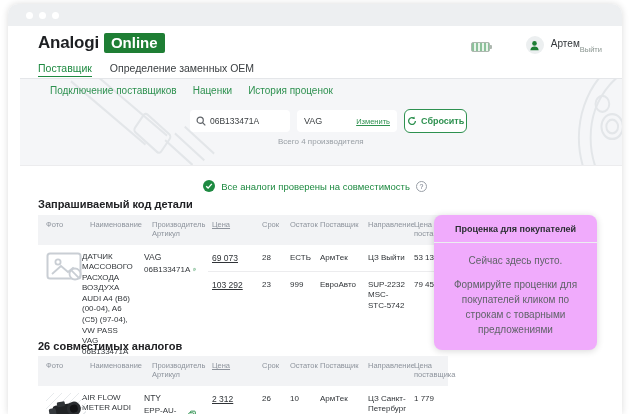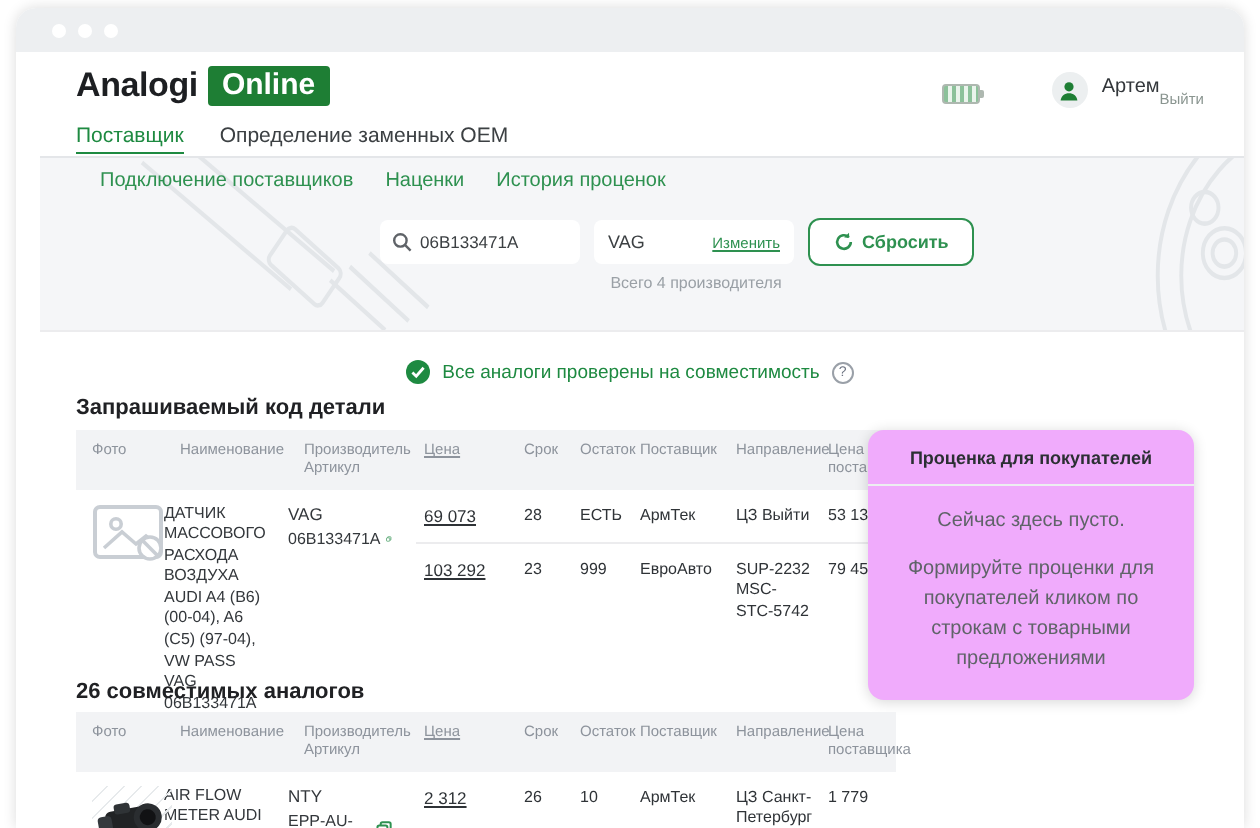--- a/index.html
+++ b/index.html
@@ -34,24 +34,24 @@
   .band-sketch { position:absolute; inset:0; width:100%; height:100%; }
   .subnav { position:absolute; left:30px; top:6px; display:flex; gap:16px; font-size:10px; }
   .subnav a { color:#2e9150; text-decoration:none; cursor:pointer; }
   .search-input { position:absolute; left:170px; top:31px; width:100px; height:22px; background:#fff; border-radius:4px;
                   display:flex; align-items:center; padding:0 6px; gap:4px; border:none; }
   .search-input input { border:none; outline:none; width:72px; font-size:8.5px; color:#3c4043; font-family:inherit; background:transparent; }
   .mfr-box { position:absolute; left:277px; top:31px; width:100px; height:22px; background:#fff; border-radius:4px;
              display:flex; align-items:center; justify-content:space-between; padding:0 7px; }
   .mfr-val { font-size:9px; color:#3c4043; }
   .change-link { font-size:7.5px; color:#2e9150; text-decoration:underline; cursor:pointer; }
-  .reset-btn { position:absolute; left:384px; top:30px; height:24px; padding:0 12px; background:#fff;
+  .reset-btn { position:absolute; left:384px; top:30px; height:24px; padding:0 2px; background:#fff;
                border:1px solid #2e9150; border-radius:6px; color:#2e9150; font-size:9px; font-weight:700;
                display:flex; align-items:center; gap:4px; cursor:pointer; font-family:inherit; }
-  .mfr-note { position:absolute; left:258px; top:58px; width:140px; text-align:center; font-size:8px; color:#9aa0a6; }
+  .mfr-note { position:absolute; left:258px; top:58px; width:140px; text-align:left; font-size:8px; color:#9aa0a6; }
   
   .compat { position:absolute; top:176px; left:0; right:0; display:flex; justify-content:center; align-items:center; gap:6px; }
   .compat-text { font-size:9.5px; color:#1e8a41; }
   .help-circle { width:11px; height:11px; border:1px solid #9aa0a8; border-radius:50%; color:#6b7280;
                  font-size:7px; display:flex; align-items:center; justify-content:center; cursor:pointer; }
   
   .sec-title { position:absolute; left:30px; font-size:11px; font-weight:700; color:#202124; }
   .tbl { position:absolute; left:30px; width:410px; }
   .thead { display:flex; background:#f2f3f5; padding:5px 0 6px; align-items:flex-start; }
   .thead span { font-size:7.5px; color:#8d939c; line-height:1.25; display:block; }

